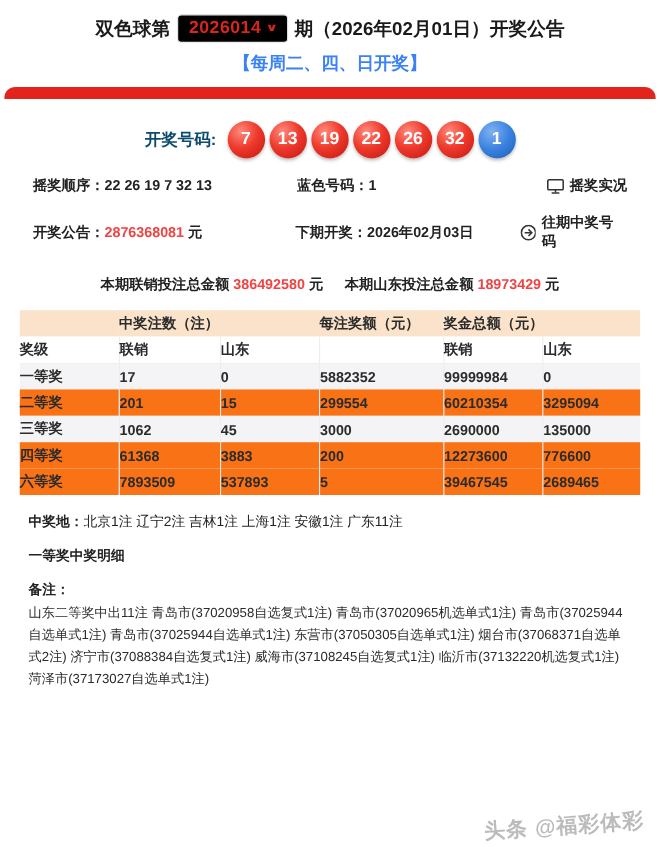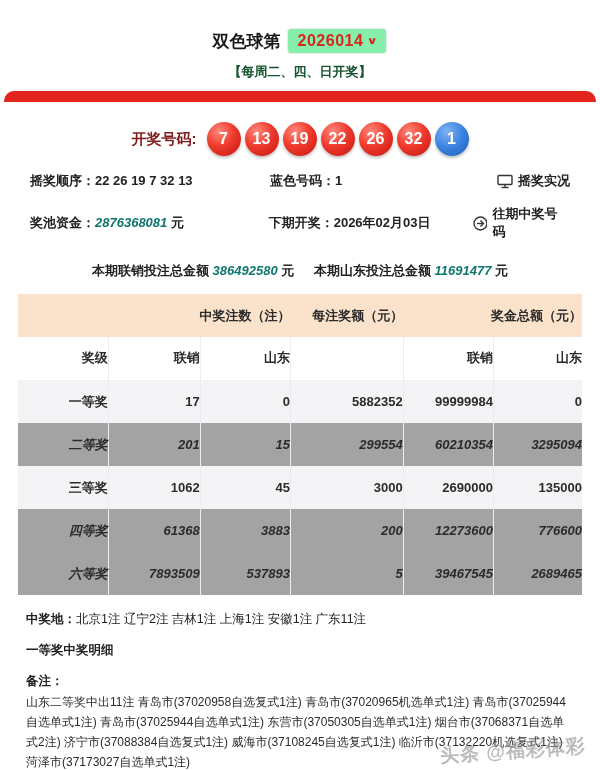--- a/index.html
+++ b/index.html
@@ -2,77 +2,77 @@
 <html><head>
 <meta charset="utf-8">
 <style>
   * { margin:0; padding:0; box-sizing:border-box; }
   html,body { width:600px; }
   body {
     width:600px; height:770px;
     font-family:"Liberation Sans","DejaVu Sans",sans-serif;
     background:#ffffff; color:#222; position:relative; overflow:hidden;
   }
-  .top-header { text-align:center; padding-top:28px; }
+  .top-header { text-align:center; padding-top:13px; }
   .title-line { font-size:17px; font-weight:700; color:#1a1a1a; display:flex; justify-content:center; align-items:center; gap:6px; }
   .period-select {
     display:inline-flex; align-items:center; gap:5px;
-    border:1px solid #eaeaea; border-radius:4px; background:#86efac;
+    border:1px solid #eaeaea; border-radius:4px; background:#000000;
     padding:3px 10px; cursor:pointer;
   }
   .period-select .period { color:#d9261c; font-weight:700; font-size:16px; letter-spacing:.5px; }
   .period-select .chev { color:#d9261c; font-size:10px; line-height:1; transform:scaleX(1.4); }
-  .subtitle { font-size:13px; font-weight:700; color:#14532d; margin-top:9px; }
+  .subtitle { font-size:16px; font-weight:700; color:#3b82f6; margin-top:9px; }
 
   .red-bar {
     margin:10px auto 0 auto; width:592px; height:11px;
     background:#e3241d; border-radius:10px 10px 0 0;
   }
 
   .panel { width:592px; margin:0 auto; background:#fff; }
 
   .balls-row { display:flex; align-items:center; justify-content:center; gap:4px; padding:20px 0 12px 0; }
-  .balls-label { font-size:15px; font-weight:700; color:#7f1d1d; margin-right:6px; }
+  .balls-label { font-size:15px; font-weight:700; color:#0c4a6e; margin-right:6px; }
   .ball {
     width:34px; height:34px; border-radius:50%;
     display:flex; align-items:center; justify-content:center;
     color:#fff; font-weight:700; font-size:16px;
     box-shadow:0 2px 3px rgba(0,0,0,.25);
   }
   .ball.red  { background:radial-gradient(circle at 35% 28%, #ff8a7d 0%, #ef3b2d 45%, #c41510 100%); }
   .ball.blue { background:radial-gradient(circle at 35% 28%, #7fb1f3 0%, #3a82e0 50%, #1d5cb4 100%); }
 
   .info-grid { padding:4px 26px 0 26px; }
   .info-row { display:flex; align-items:center; margin-bottom:15px;justify-content:flex-end; }
   .info-cell { font-size:13px; font-weight:700; color:#222; }
   .info-cell.c1 { width:240px; }
   .info-cell.c2 { width:205px; }
   .info-cell.c3 { margin-left:auto; display:flex; align-items:center; gap:5px; cursor:pointer; }
-  .red-num { color:#0f766e;font-style:italic; }
+  .red-num { color:#ef4444; }
   .icon-svg { display:inline-block; vertical-align:middle; }
 
   .totals-line { text-align:center; font-size:13px; font-weight:700; color:#222; padding:6px 0 14px 0; }
   .totals-line .seg { margin:0 8px; }
 
   table.prize { width:564px; margin:0 auto; border-collapse:collapse; table-layout:fixed; }
   table.prize col.c-tier  { width:16%; }
   table.prize col.c-n1    { width:16.3%; }
   table.prize col.c-n2    { width:16%; }
   table.prize col.c-per   { width:20%; }
   table.prize col.c-t1    { width:16%; }
   table.prize col.c-t2    { width:15.7%; }
   table.prize th, table.prize td {
-    height:43px; text-align:right; font-size:13px; font-weight:700; color:#2b2b2b;
+    height:24px; text-align:left; font-size:13px; font-weight:700; color:#2b2b2b;
     border-right:1px solid #ededf1;
   }
   table.prize th:last-child, table.prize td:last-child { border-right:none; }
   tr.group-header th { background:#fbe3cb; border-right:none; font-size:13px; }
   tr.col-header th { background:#fff; border-bottom:1px solid #f0f0f3; }
   tr.row-gray td { background:#f4f4f6; }
-  tr.row-white td { background:#a3a3a3;font-style:italic; }
+  tr.row-white td { background:#f97316; }
 
   .footer-block { padding:16px 22px 0 22px; font-size:12.5px; color:#222; }
   .loc-line { margin-bottom:14px; }
   .loc-line .lbl { font-weight:700; }
   .detail-title { font-weight:700; margin-bottom:14px; }
   .remark-label { font-weight:700; margin-bottom:2px; }
   .remark-text { font-size:12px; line-height:20px; color:#2b2b2b; }
 
   .watermark {
     position:absolute; right:14px; bottom:6px;
@@ -84,20 +84,21 @@
 </head>
 <body>
 
 <div class="top-header">
   <div class="title-line">
     <span>双色球第</span>
     <span class="period-select">
       <span class="period">2026014</span>
       <span class="chev">∨</span>
     </span>
+    <span>期（2026年02月01日）开奖公告</span>
   </div>
   <div class="subtitle">【每周二、四、日开奖】</div>
 </div>
 
 <div class="red-bar"></div>
 
 <div class="panel">
 
   <div class="balls-row">
     <span class="balls-label">开奖号码:</span>
@@ -124,21 +125,21 @@
         <svg class="icon-svg" width="16" height="15" viewBox="0 0 16 15" fill="none" stroke="#333" stroke-width="1.4">
           <rect x="1" y="1.5" width="14" height="9" rx="1"></rect>
           <line x1="8" y1="10.5" x2="8" y2="13"></line>
           <line x1="4.5" y1="13.5" x2="11.5" y2="13.5"></line>
         </svg>
         <span>摇奖实况</span>
       </div>
     </div>
     <div class="info-row">
       <div class="info-cell c1">
-        <span>奖池资金：</span><span class="red-num">2876368081</span> <span>元</span>
+        <span>开奖公告：</span><span class="red-num">2876368081</span> <span>元</span>
       </div>
       <div class="info-cell c2">
         <span>下期开奖：</span><span>2026年02月03日</span>
       </div>
       <div class="info-cell c3">
         <svg class="icon-svg" width="15" height="15" viewBox="0 0 15 15" fill="none" stroke="#333" stroke-width="1.4">
           <circle cx="7.5" cy="7.5" r="6.5"></circle>
           <line x1="4" y1="7.5" x2="10" y2="7.5"></line>
           <polyline points="7.5,4.5 10.5,7.5 7.5,10.5" fill="none"></polyline>
         </svg>
@@ -148,21 +149,21 @@
   </div>
 
   <div class="totals-line">
     <span class="seg">
       <span>本期联销投注总金额</span>
       <span class="red-num">386492580</span>
       <span>元</span>
     </span>
     <span class="seg">
       <span>本期山东投注总金额</span>
-      <span class="red-num">11691477</span>
+      <span class="red-num">18973429</span>
       <span>元</span>
     </span>
   </div>
 
   <table class="prize">
     <colgroup>
       <col class="c-tier">
         <col class="c-n1">
         <col class="c-n2">
         <col class="c-per">

